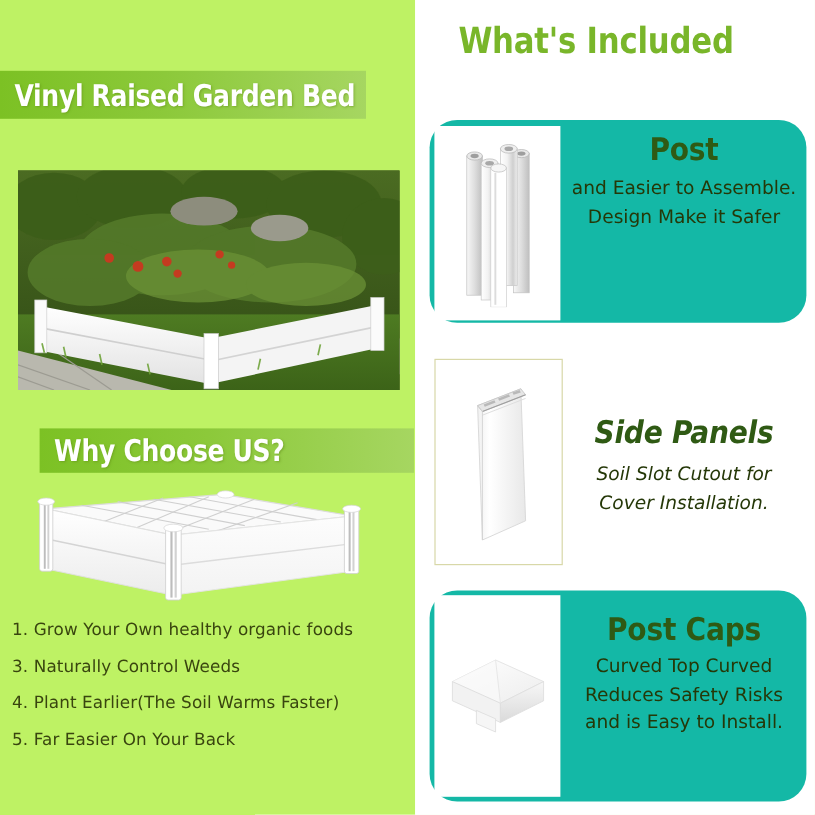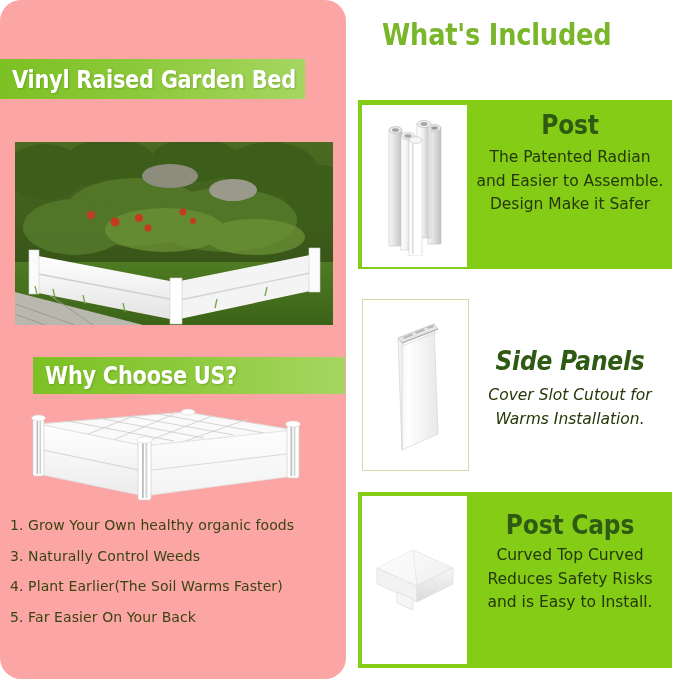--- a/index.html
+++ b/index.html
@@ -7,22 +7,21 @@
     width:679px;height:679px;
     background:#ffffff;
     font-family:"Liberation Sans", sans-serif;
     overflow:hidden;
   }
   .page{position:relative;width:679px;height:679px;background:#ffffff;}
 
   
   .left-col{
     position:absolute;left:0;top:0;width:346px;height:679px;
-    background:#fca5a5;
-    border-radius:21px;
+    background:#bef264;
   }
   .bar{
     position:absolute;
     background:linear-gradient(90deg,#7cc124 0%,#8cc93a 45%,#a6d661 100%);
     display:flex;align-items:center;
   }
   .bar-text{
     color:#ffffff;
     font-weight:bold;
     font-family:"DejaVu Sans Condensed","Liberation Sans",sans-serif;
@@ -71,21 +70,21 @@
     color:#79b62a;
     font-size:30px;font-weight:bold;
     font-family:"DejaVu Sans Condensed","Liberation Sans",sans-serif;
     font-stretch:condensed;
     letter-spacing:-0.2px;
     transform:scaleX(.95);transform-origin:left center;
     white-space:nowrap;
   }
 
   .card{position:absolute;left:12px;width:314px;}
-  .card.green{background:#84cc16;}
+  .card.green{background:#14b8a6;border-radius:23px;}
   .card-inner{position:relative;width:100%;height:100%;}
 
   .thumb{
     position:absolute;left:4px;background:#ffffff;
     display:flex;align-items:center;justify-content:center;
   }
   .thumb.bordered{border:1px solid #d8d8a8;}
   .thumb svg{display:block;}
 
   .card-body{position:absolute;}
@@ -314,21 +313,20 @@
             <ellipse cx="45" cy="8" rx="3.6" ry="1.9" fill="#a8a8a8"></ellipse>
 
             <rect x="30" y="24" width="13" height="116" fill="#ffffff" stroke="#d0d0d0" stroke-width=".6"></rect>
             <ellipse cx="36.5" cy="24" rx="6.5" ry="3.4" fill="#f6f6f6" stroke="#bcbcbc" stroke-width=".6"></ellipse>
             <rect x="33" y="28" width="1.6" height="110" fill="#dcdcdc"></rect>
           </svg>
         </div>
         <div class="card-body">
           <div class="card-heading">Post</div>
           <div class="card-desc">
-            <span class="ln">The Patented Radian</span>
             <span class="ln">and Easier to Assemble.</span>
             <span class="ln">Design Make it Safer</span>
           </div>
         </div>
       </div>
     </div>
 
     <div class="card" id="card-side">
       <div class="card-inner">
         <div class="thumb bordered">
@@ -352,22 +350,22 @@
             </g>
 
             <path d="M26 33 L62 19" stroke="#9f9f9f" stroke-width=".9" fill="none"></path>
             <path d="M26 36 L62 22" stroke="#dddddd" stroke-width=".8" fill="none"></path>
             <path d="M22 28 L26 33 L26 140" stroke="#cfcfcf" stroke-width=".7" fill="none"></path>
           </svg>
         </div>
         <div class="card-body">
           <div class="card-heading">Side Panels</div>
           <div class="card-desc">
-            <span class="ln">Cover Slot Cutout for</span>
-            <span class="ln">Warms Installation.</span>
+            <span class="ln">Soil Slot Cutout for</span>
+            <span class="ln">Cover Installation.</span>
           </div>
         </div>
       </div>
     </div>
 
     <div class="card green" id="card-caps">
       <div class="card-inner">
         <div class="thumb">
           <svg width="96" height="80" viewBox="0 0 96 80">
             <defs>

